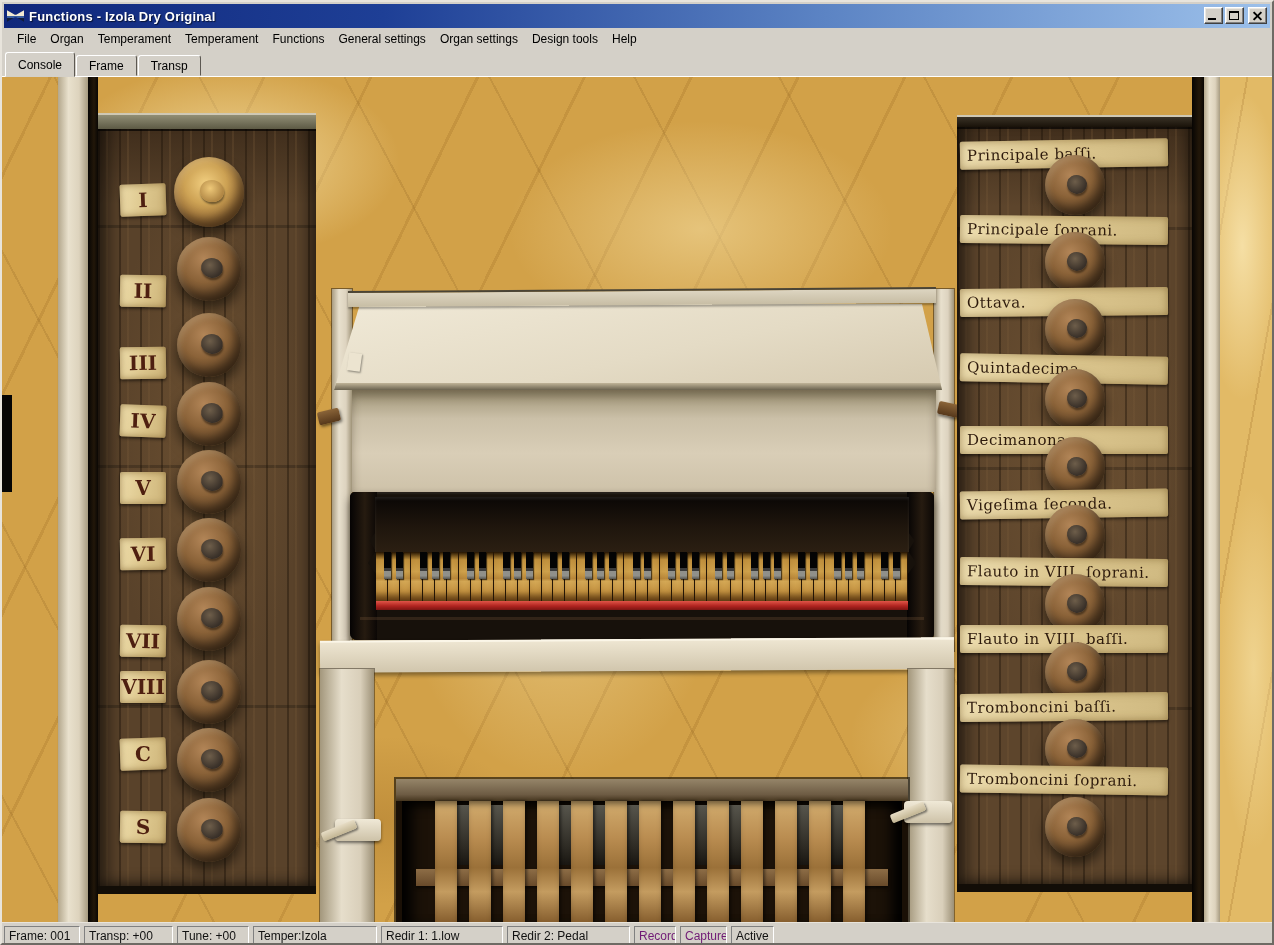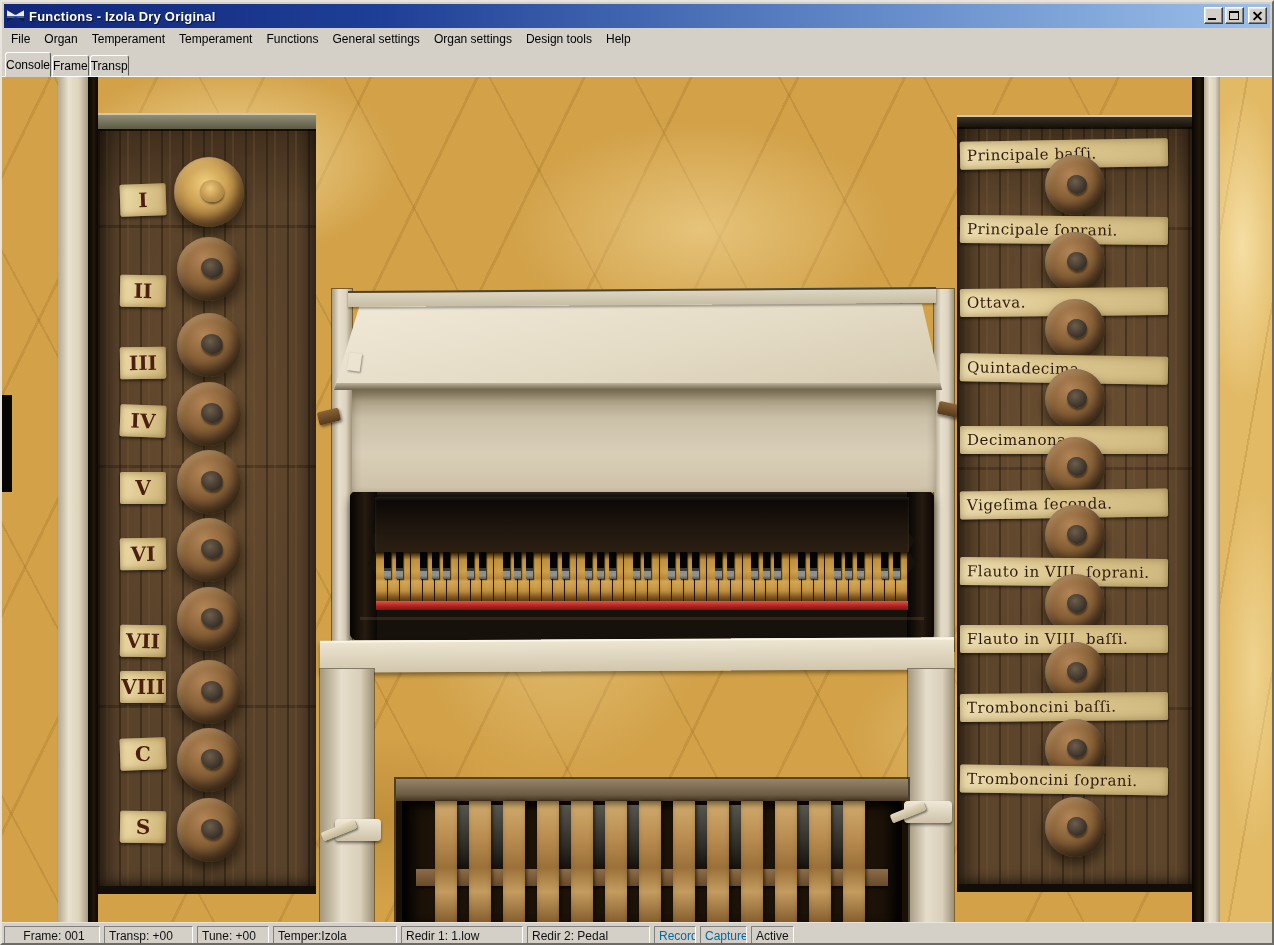--- a/index.html
+++ b/index.html
@@ -21,29 +21,29 @@
   .winbtns { position:absolute; right:3px; top:3px; display:flex; }
   .winbtn { width:19px; height:17px; margin-left:2px; background:#d4d0c8; position:relative;
     border:1px solid; border-color:#fff #404040 #404040 #fff; box-shadow:inset -1px -1px 0 #808080, inset 1px 1px 0 #ece9e2; }
   .winbtn.close { margin-left:4px; }
   .glyph-min { position:absolute; left:3px; bottom:3px; width:8px; height:2px; background:#000; }
   .glyph-max { position:absolute; left:3px; top:3px; width:10px; height:9px; border:1px solid #000; border-top:2px solid #000; }
   .glyph-x1,.glyph-x2 { position:absolute; left:3px; top:7px; width:11px; height:2px; background:#000; }
   .glyph-x1 { transform:rotate(45deg); } .glyph-x2 { transform:rotate(-45deg); }
 
   
-  .menubar { height:22px; display:flex; align-items:center; padding-left:2px; background:#d4d0c8; }
+  .menubar { height:22px; display:flex; align-items:center; padding-left:8px; background:#d4d0c8; }
   .menu-item { font-size:12px; color:#000; padding:3px 7px; cursor:default; }
 
   
   .tabbar { height:27px; display:flex; align-items:flex-end; padding-left:3px; background:#d4d0c8;
     border-bottom:1px solid #fff; }
   .tab { position:relative; font-size:12px; color:#000; text-align:center;
     background:#d4d0c8; border:1px solid; border-color:#fff #5c5852 transparent #fff;
-    border-radius:3px 3px 0 0; padding:3px 0 2px; height:21px; margin-right:1px; }
+    border-radius:3px 3px 0 0; padding:3px 12px 2px; height:21px; margin-right:1px; }
   .tab.active { height:25px; padding-top:5px; font-weight:normal; margin-bottom:-1px;
     border-bottom:1px solid #d4d0c8; z-index:2; }
 
   
   .console { position:relative; width:1270px; height:845px; overflow:hidden;
     background-color:#d2a148;
     background-image:
       radial-gradient(ellipse 260px 150px at 18% 10%, rgba(246,226,168,.8), transparent 65%),
       radial-gradient(ellipse 320px 180px at 55% 18%, rgba(240,214,150,.65), transparent 60%),
       radial-gradient(ellipse 240px 300px at 44% 60%, rgba(246,228,172,.5), transparent 65%),
@@ -154,21 +154,21 @@
   .pedal-nat { position:absolute; top:22px; width:22px; height:121px; z-index:3;
     background:linear-gradient(180deg,#d2ac6e,#ba8d51 30%,#9b7139 55%,#c49c60 75%,#875f2f 100%);
     box-shadow:inset 0 6px 6px -3px rgba(0,0,0,.5), 2px 0 3px rgba(0,0,0,.5); }
   .pedal-sharp { position:absolute; top:26px; width:14px; height:60px; z-index:1;
     background:linear-gradient(180deg,#57554c,#2e2b24 70%,#191611); }
 
   
   .statusbar { height:25px; background:#d4d0c8; padding-top:3px; display:flex; border-top:1px solid #e8e4dc; }
   .status-cell { height:19px; margin-left:4px; border:1px solid; border-color:#808080 #fff #fff #808080;
     font-size:12px; color:#111; padding:2px 0 0 4px; white-space:nowrap; overflow:hidden; }
-  .status-cell.disabled { color:#0369a1; }
+  .status-cell.disabled { color:#701a75; }
   .status-cell:first-child { margin-left:2px; }
 </style>
 </head>
 <body>
 
 <div class="window">
 
   <div class="titlebar">
     <div class="titlebar-inner">
       <div class="app-icon"></div>
@@ -390,21 +390,21 @@
         <div class="stop-strip" style="top: 649px; transform: rotate(0.8deg);">Tromboncini ſoprani.</div>
         <div class="knob" style="width: 60px; height: 60px; left: 88px; top: 680px;"></div>
       </div>
 
     <div class="abs seam" style="left:1190px;top:0;width:12px;height:845px;"></div>
     <div class="abs cream-strip" style="left:1202px;top:0;width:16px;height:845px;"></div>
     <div class="abs marble-light" style="left:1218px;top:0;width:56px;height:845px;"></div>
   </div>
 
   <div class="statusbar">
-      <div class="status-cell" style="width: 96px; text-align: center;">Frame: 001</div>
+      <div class="status-cell" style="width: 76px;">Frame: 001</div>
       <div class="status-cell" style="width: 89px;">Transp: +00</div>
       <div class="status-cell" style="width: 72px;">Tune: +00</div>
       <div class="status-cell" style="width: 124px;">Temper:Izola</div>
       <div class="status-cell" style="width: 122px;">Redir 1: 1.low</div>
       <div class="status-cell" style="width: 123px;">Redir 2: Pedal</div>
       <div class="status-cell disabled" style="width: 42px;">Record</div>
       <div class="status-cell disabled" style="width: 47px;">Capture</div>
       <div class="status-cell" style="width: 43px;">Active</div>
     </div>
 </div>

